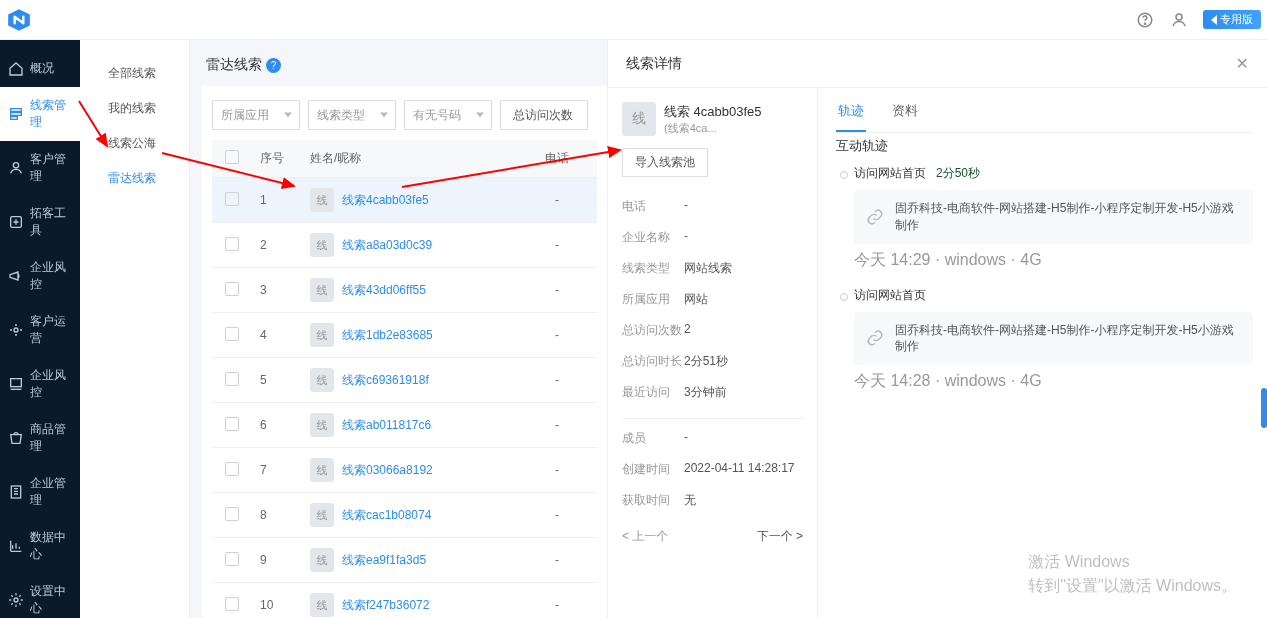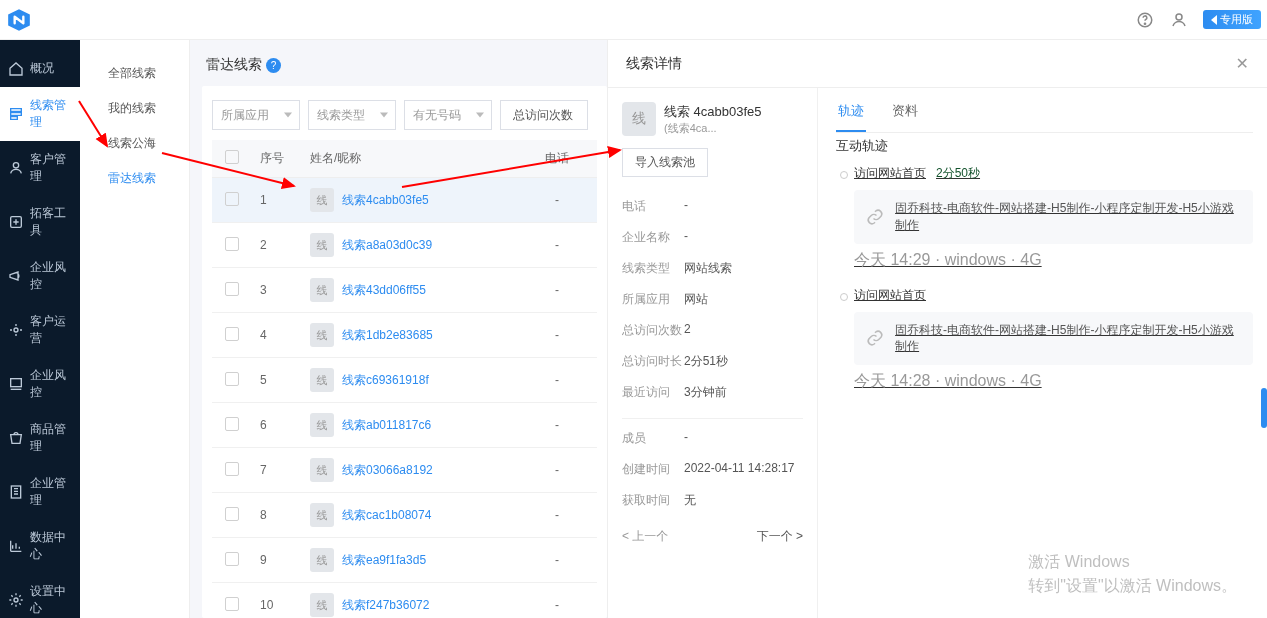--- a/index.html
+++ b/index.html
@@ -61,21 +61,21 @@
 .kv-row { display:flex; padding:7px 0; font-size:12px; }
 .kv-k { width:62px; color:#999; flex-shrink:0; }
 .kv-v { color:#555; }
 .pager-line { display:flex; justify-content:space-between; padding-top:12px; font-size:12px; color:#999; }
 
 .track-col { flex:1; padding:14px 14px 14px 18px; overflow:auto; position:relative; }
 .tabs { display:flex; gap:24px; border-bottom:1px solid #eee; margin-bottom:4px; }
 .tab { padding:0 2px 10px 2px; color:#666; cursor:pointer; font-size:13px; }
 .tab.active { color:#2d8cf0; border-bottom:2px solid #2d8cf0; }
 .sec-title { font-size:13px; font-weight:500; margin:4px 0 10px;}
-.tline { position:relative; padding-left:18px; margin-bottom:16px;text-decoration:underline; }
+.tline { position:relative; padding-left:18px; margin-bottom:16px; }
 .tline::before { content:""; position:absolute; left:4px; top:6px; width:6px;height:6px; border:1px solid #ccc; border-radius:50%; background:#fff; }
 .tline-row { display:flex; align-items:center; gap:10px; font-size:12px; }
 .tline-title { color:#333; font-weight:500; }
 .tline-dur { color:#14532d; }
 .link-card { background:#f7f8fa; border-radius:4px; padding:10px; display:flex; align-items:center; gap:10px; margin-top:8px; }
 .link-ico { width:22px; height:22px; display:flex;align-items:center;justify-content:center; color:#bbb; }
 .link-txt { color:#555; font-size:12px; line-height:1.4; word-break:break-all; }
 .tline-meta { color:#999; font-size:16px; margin-top:6px; }
 
 

